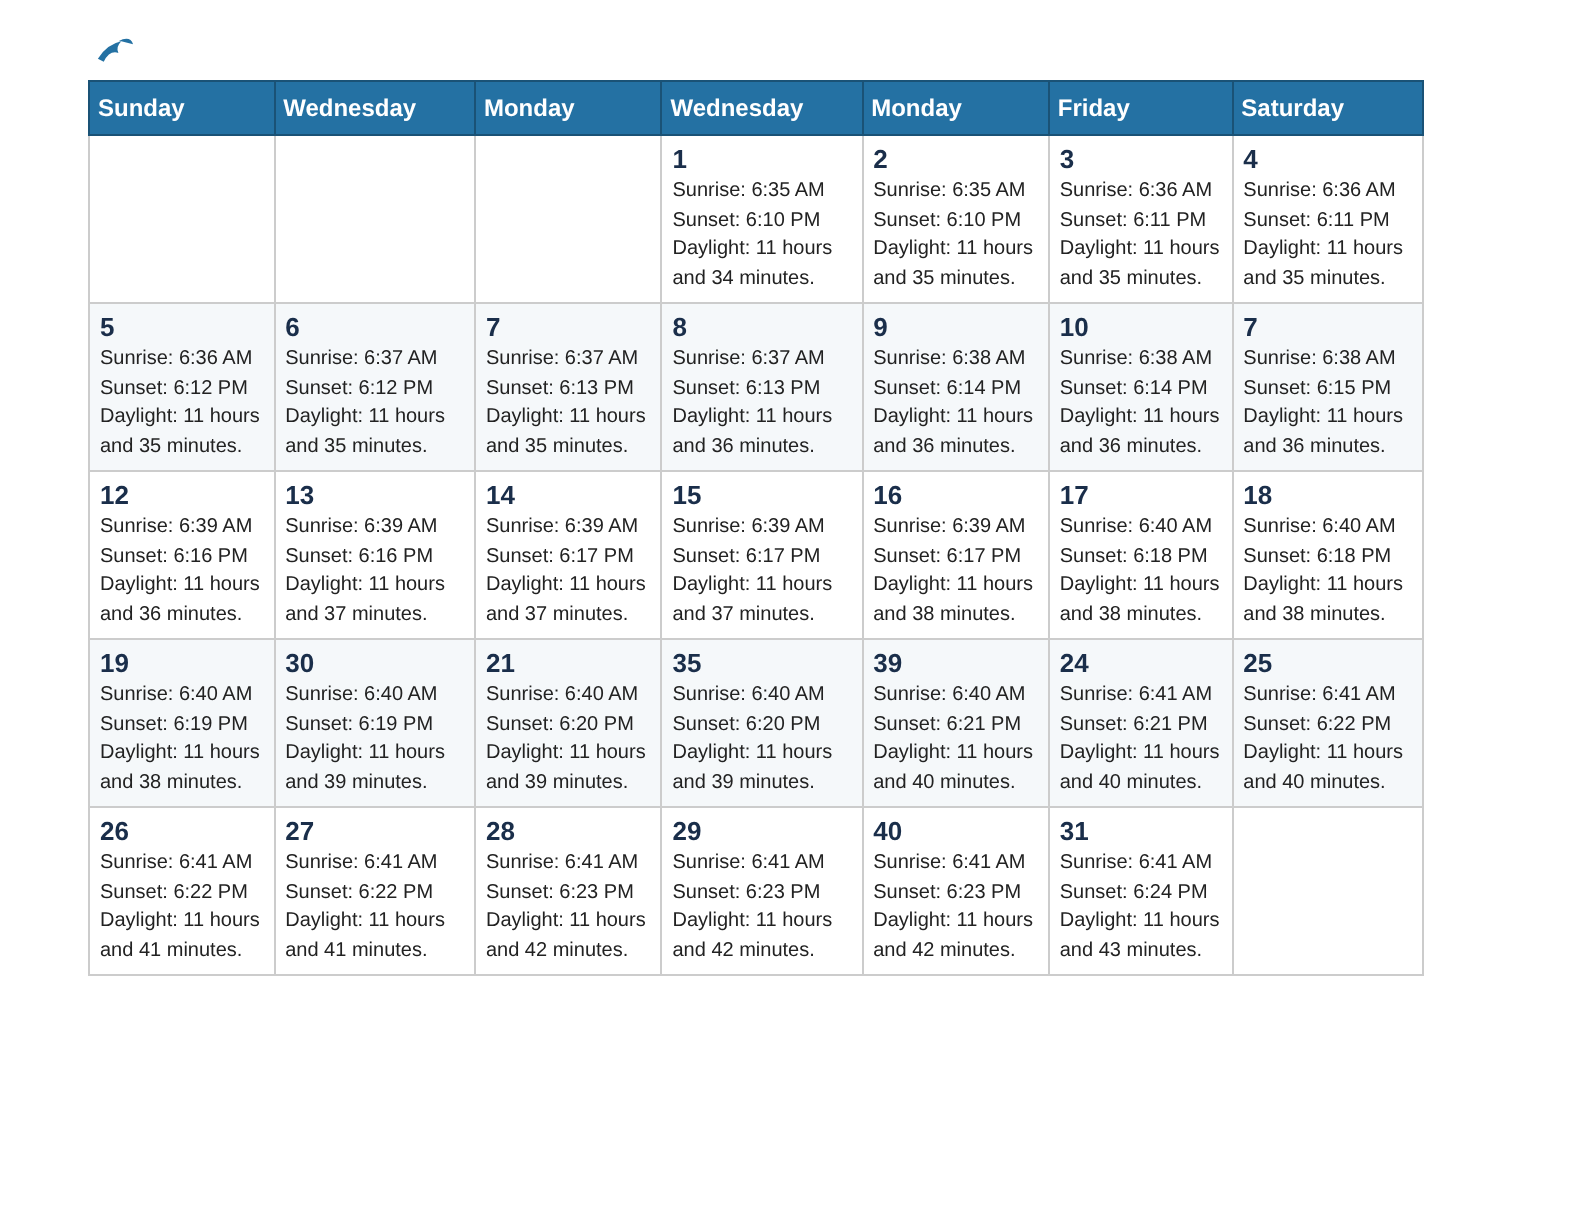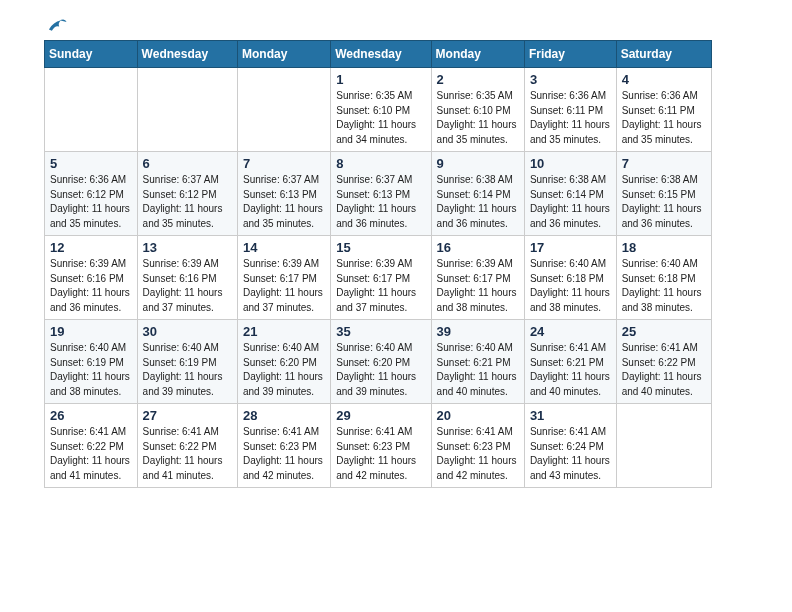--- a/index.html
+++ b/index.html
@@ -344,21 +344,21 @@
 and 42 minutes.</div>
           </td>
           <td>
             <div class="day-num">29</div>
             <div class="day-info" style="white-space: pre-line;">Sunrise: 6:41 AM
 Sunset: 6:23 PM
 Daylight: 11 hours
 and 42 minutes.</div>
           </td>
           <td>
-            <div class="day-num">20</div>
+            <div class="day-num">40</div>
             <div class="day-info" style="white-space: pre-line;">Sunrise: 6:41 AM
 Sunset: 6:23 PM
 Daylight: 11 hours
 and 42 minutes.</div>
           </td>
           <td>
             <div class="day-num">31</div>
             <div class="day-info" style="white-space: pre-line;">Sunrise: 6:41 AM
 Sunset: 6:24 PM
 Daylight: 11 hours

